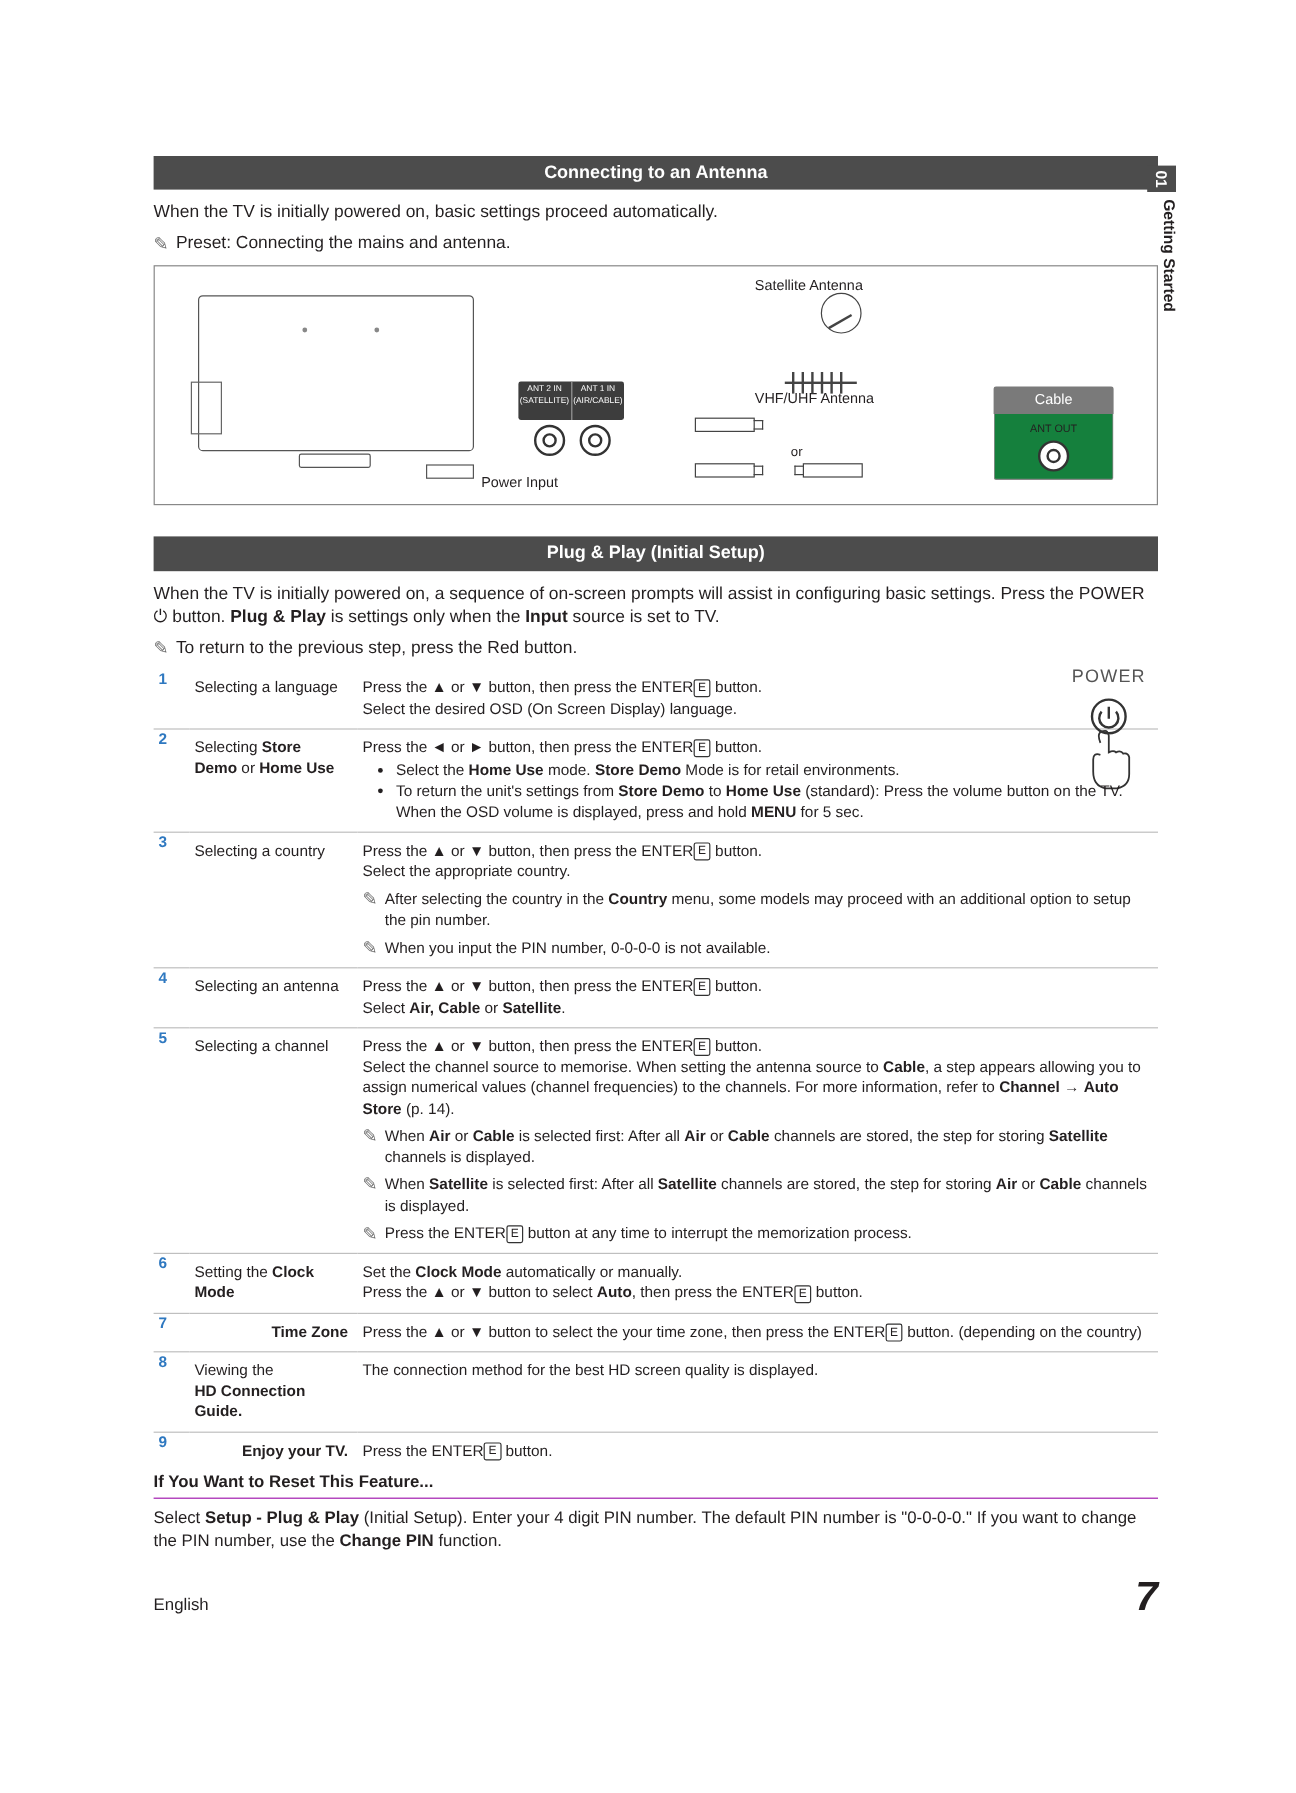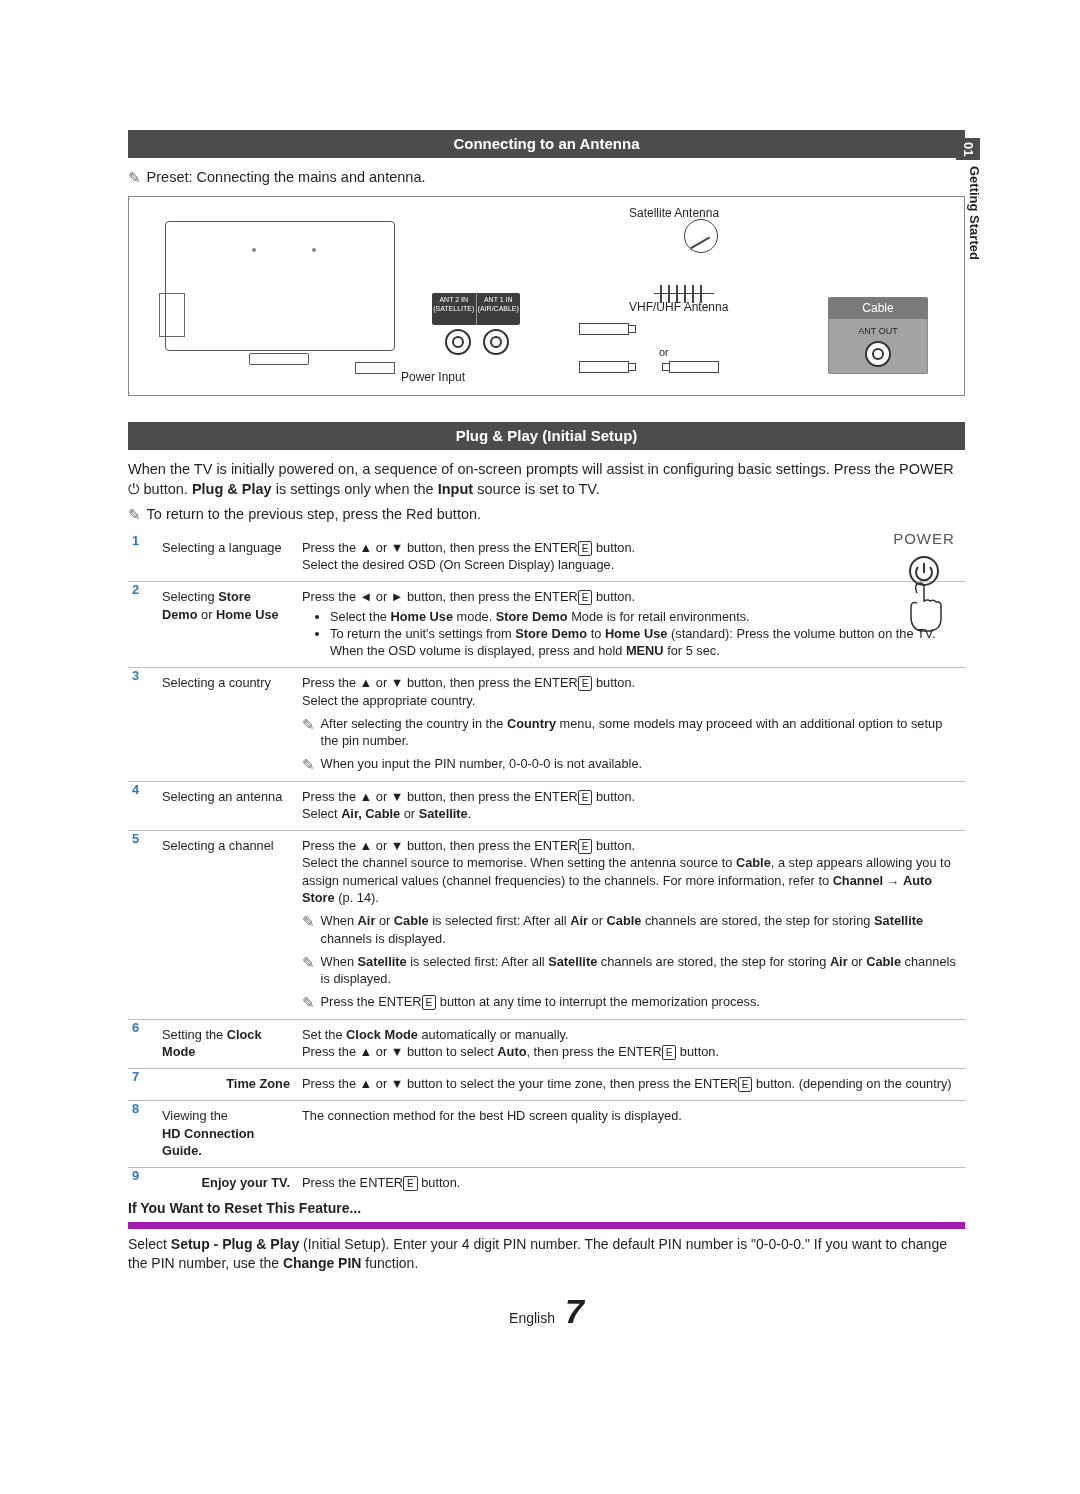--- a/index.html
+++ b/index.html
@@ -93,21 +93,21 @@
   .dish::after { content:""; position:absolute; left:4px; top:22px; width:22px; height:1.5px; background:#444; transform:rotate(-30deg); }
   .antenna-yagi {
     position:absolute; left: 525px; top: 88px; width:60px; height:18px;
   }
   .antenna-yagi .bar { position:absolute; top:8px; left:0; right:0; height:1.5px; background:#444; }
   .antenna-yagi .el { position:absolute; width:1.5px; background:#444; top:0; bottom:0; }
   .cable-box {
     position:absolute; right: 36px; top: 100px; width: 100px;
   }
   .cable-head { background:#7a7a7a; color:#fff; text-align:center; font-size:12px; padding:3px 0; border-radius:2px 2px 0 0; }
-  .cable-body { border:1px solid #888; border-top:none; background:#a3a3a3; padding:6px; text-align:center; border-radius:0 0 2px 2px; }
+  .cable-body { border:1px solid #888; border-top:none; background:#15803d; padding:6px; text-align:center; border-radius:0 0 2px 2px; }
   .cable-body .label { font-size:9px; margin-bottom:4px; }
   .connector {
     width:50px; height:12px; border:1px solid #444; position:absolute; background:#fff;
   }
   .connector .tip { position:absolute; right:-8px; top:1px; width:8px; height:8px; border:1px solid #444; border-left:none; }
 
   .section2-intro { font-size: 14.5px; margin-bottom: 6px; }
 
   .steps-table { width: 100%; border-collapse: collapse; }
   .steps-table td { border-bottom: 1px solid #bfbfbf; vertical-align: top; padding: 6px 4px 8px; font-size: 12.8px; }
@@ -127,37 +127,38 @@
   .enter-glyph {
     display:inline-block; border:1px solid #333; border-radius:2px; font-size:10px; padding:0 3px; line-height:13px; vertical-align:middle;
   }
   .power-hand {
     position:absolute; right: -4px; top: -4px; width: 90px; text-align:center;
   }
   .power-hand .txt { font-size: 15px; letter-spacing: 1px; color:#555; margin-bottom:4px; }
   .power-hand svg { width: 70px; height: 80px; }
 
   .reset-head { font-weight: bold; font-size: 14px; }
-  .reset-body { font-size: 14px; border-top: 7px solid #a21caf; padding-top: 6px; margin-top: 4px; }
-
-  .footer { text-align: right; margin-top: 16px; font-size: 14px; display:flex; justify-content:center; align-items:baseline; gap:10px; }
+  .reset-body { font-size: 14px; border-top: 1px solid #a21caf; padding-top: 6px; margin-top: 4px; }
+
+  .footer { text-align: right; margin-top: 16px; font-size: 14px; display:flex; justify-content:space-between; align-items:baseline; gap:10px; }
   .footer .pg { font-size: 34px; font-weight: 900; font-style: italic; }
   .bold { font-weight: bold; text-align: right; }
 </style>
 </head>
 <body>
 
 <div class="side-tab">
   <div class="num-box">01</div>
   <span class="label">Getting Started</span>
 </div>
 
 <div class="page">
 
   <div class="section-header">Connecting to an Antenna</div>
+  <p class="intro">When the TV is initially powered on, basic settings proceed automatically.</p>
   <div class="note-line">
     <span class="note-icon">✎</span>
     <span>Preset: Connecting the mains and antenna.</span>
   </div>
 
   <div class="diagram">
     <div class="tv-body">
       <span class="dot" style="left:86px; top:26px"></span>
       <span class="dot" style="left:146px; top:26px"></span>
     </div>

